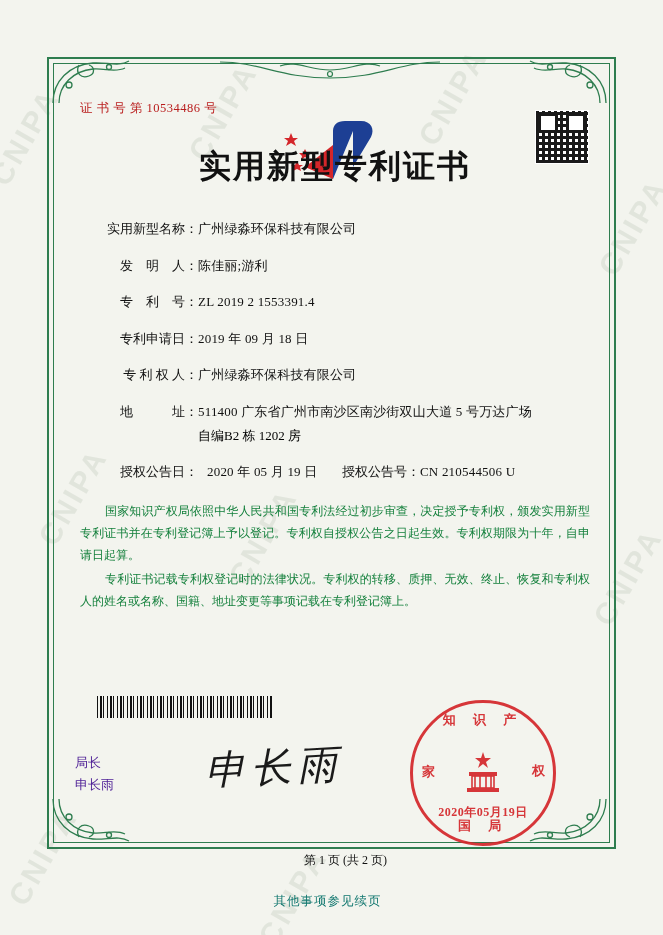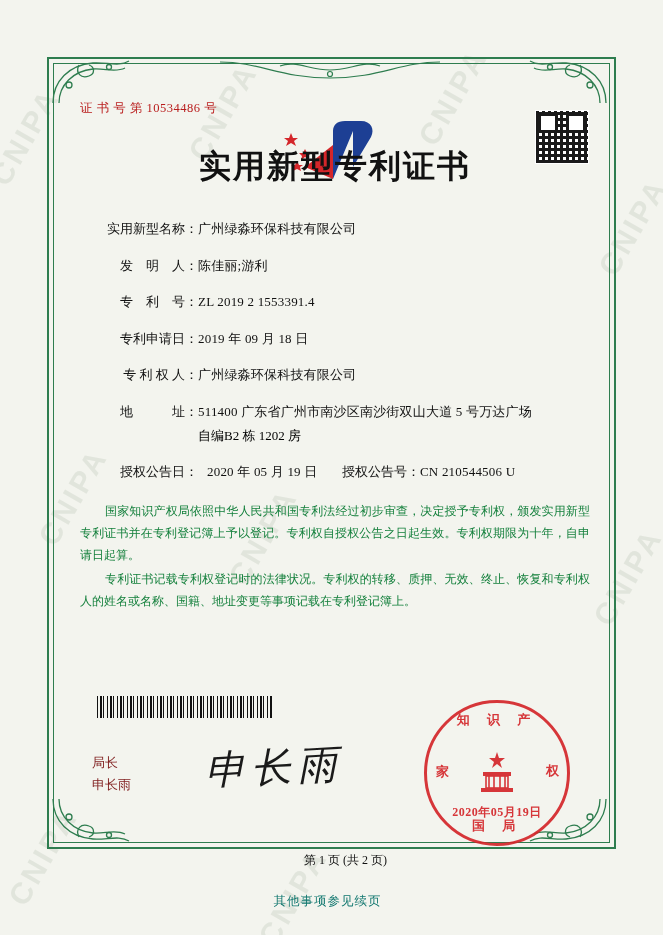--- a/index.html
+++ b/index.html
@@ -181,42 +181,42 @@
     height: 22px;
     background: repeating-linear-gradient(90deg,
       #111 0 1px, transparent 1px 3px,
       #111 3px 5px, transparent 5px 6px,
       #111 6px 7px, transparent 7px 10px);
   }
 
   
   .sig-block {
     position: absolute;
-    left: 92px;
+    left: 75px;
     top: 752px;
     font-size: 13px;
     line-height: 1.7;
-    color: #7f1d1d;
+    color: #4c1d95;
   }
   .signature {
     position: absolute;
     left: 205px;
     top: 740px;
     font-size: 40px;
     color: #1a1a1a;
     font-family: "Liberation Serif", serif;
     font-style: italic;
     letter-spacing: 6px;
     transform: rotate(-3deg);
   }
 
   
   .seal {
     position: absolute;
-    left: 424px;
+    left: 410px;
     top: 700px;
     width: 140px;
     height: 140px;
     border-radius: 50%;
     border: 3px solid #d4262a;
     color: #d4262a;
     opacity: .92;
   }
   .seal-text-top, .seal-text-bot {
     position: absolute;

